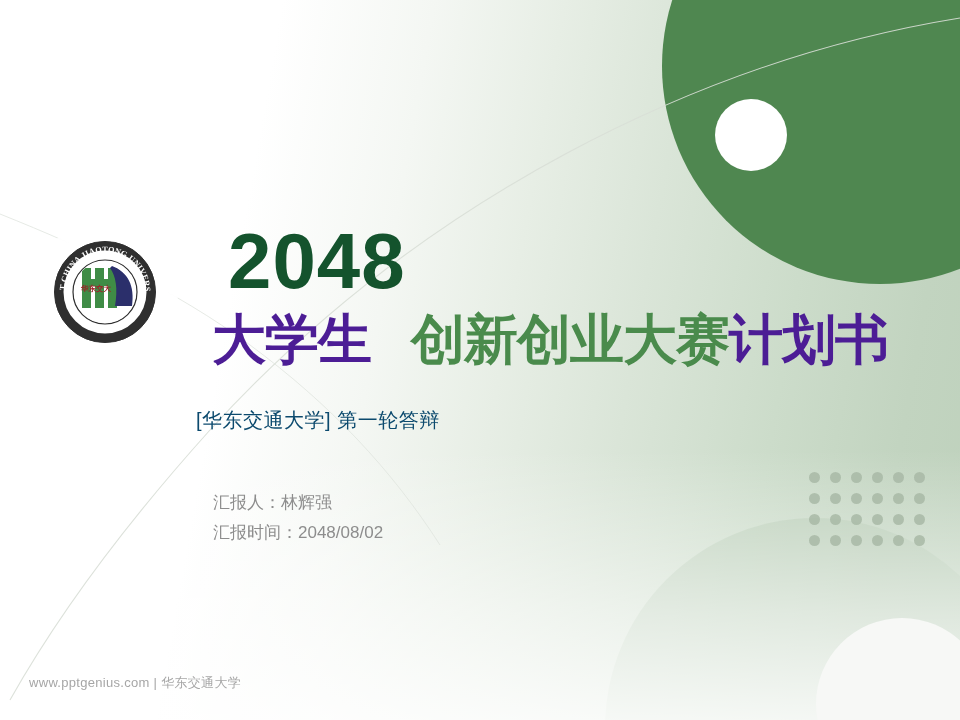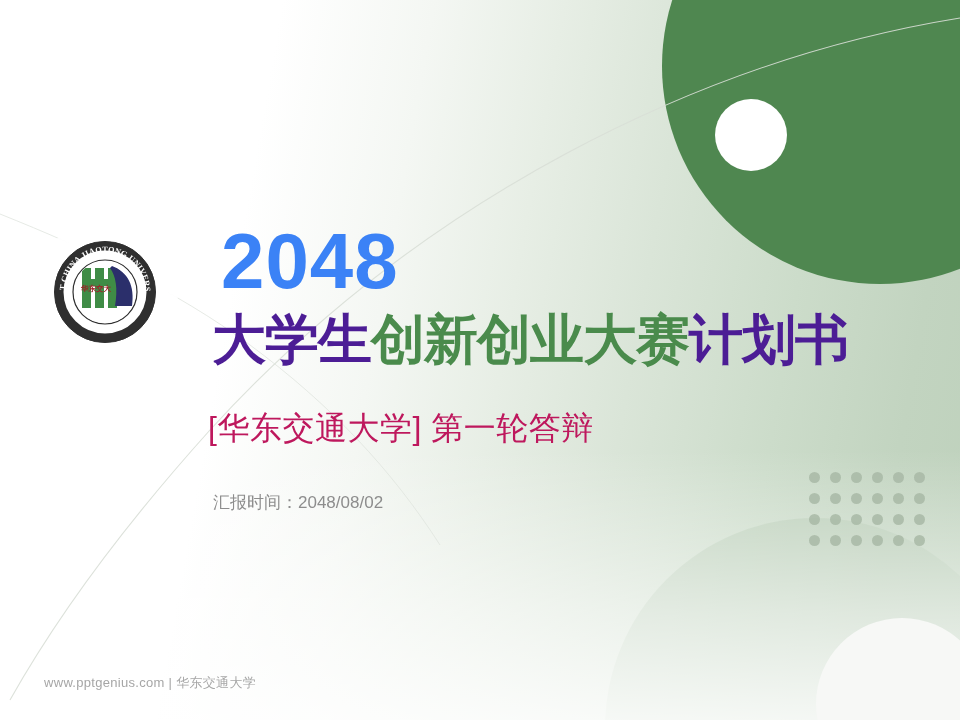--- a/index.html
+++ b/index.html
@@ -120,64 +120,64 @@
   }
   .logo-seal {
     position: absolute;
     left: 19px;
     top: 19px;
   }
 
   
   .year {
     position: absolute;
-    left: 221px;
+    left: 228px;
     top: 222px;
     font-size: 78px;
     font-weight: bold;
-    color: #3b82f6;
+    color: #14532d;
     letter-spacing: 1px;
     line-height: 1;
   }
   .headline {
     position: absolute;
     left: 212px;
     top: 310px;
     font-size: 54px;
     font-weight: bold;
     line-height: 1.1;
     white-space: nowrap;
     letter-spacing: -1px;
   }
   .headline .dark { color: #4c1d95; }
-  .headline .green { color: #4a8b4c; }
+  .headline .green { color: #4a8b4c; margin-left: 40px; }
 
   .subtitle {
     position: absolute;
-    left: 208px;
+    left: 196px;
     top: 407px;
-    font-size: 32px;
-    color: #be185d;
+    font-size: 20px;
+    color: #0c4a6e;
     letter-spacing: 0.5px;
   }
 
   .meta {
     position: absolute;
     left: 213px;
     top: 488px;
     font-size: 17px;
     color: #8d8d8d;
     line-height: 1.75;
   }
   .meta div { white-space: nowrap; }
 
   
   .footer {
     position: absolute;
-    left: 44px;
+    left: 29px;
     bottom: 28px;
     font-size: 13px;
     color: #a6a6a6;
     letter-spacing: 0.3px;
   }
 </style>
 </head>
 <body>
 
 <div class="slide">
@@ -269,18 +269,19 @@
 
   <div class="year">2048</div>
 
   <div class="headline">
     <span class="dark">大学生</span><span class="green">创新创业大赛</span><span class="dark">计划书</span>
   </div>
 
   <div class="subtitle">[华东交通大学] 第一轮答辩</div>
 
   <div class="meta">
+    <div>汇报人：林辉强</div>
     <div>汇报时间：2048/08/02</div>
   </div>
 
   <div class="footer">www.pptgenius.com | 华东交通大学</div>
 
 </div>
 
 </body></html>

